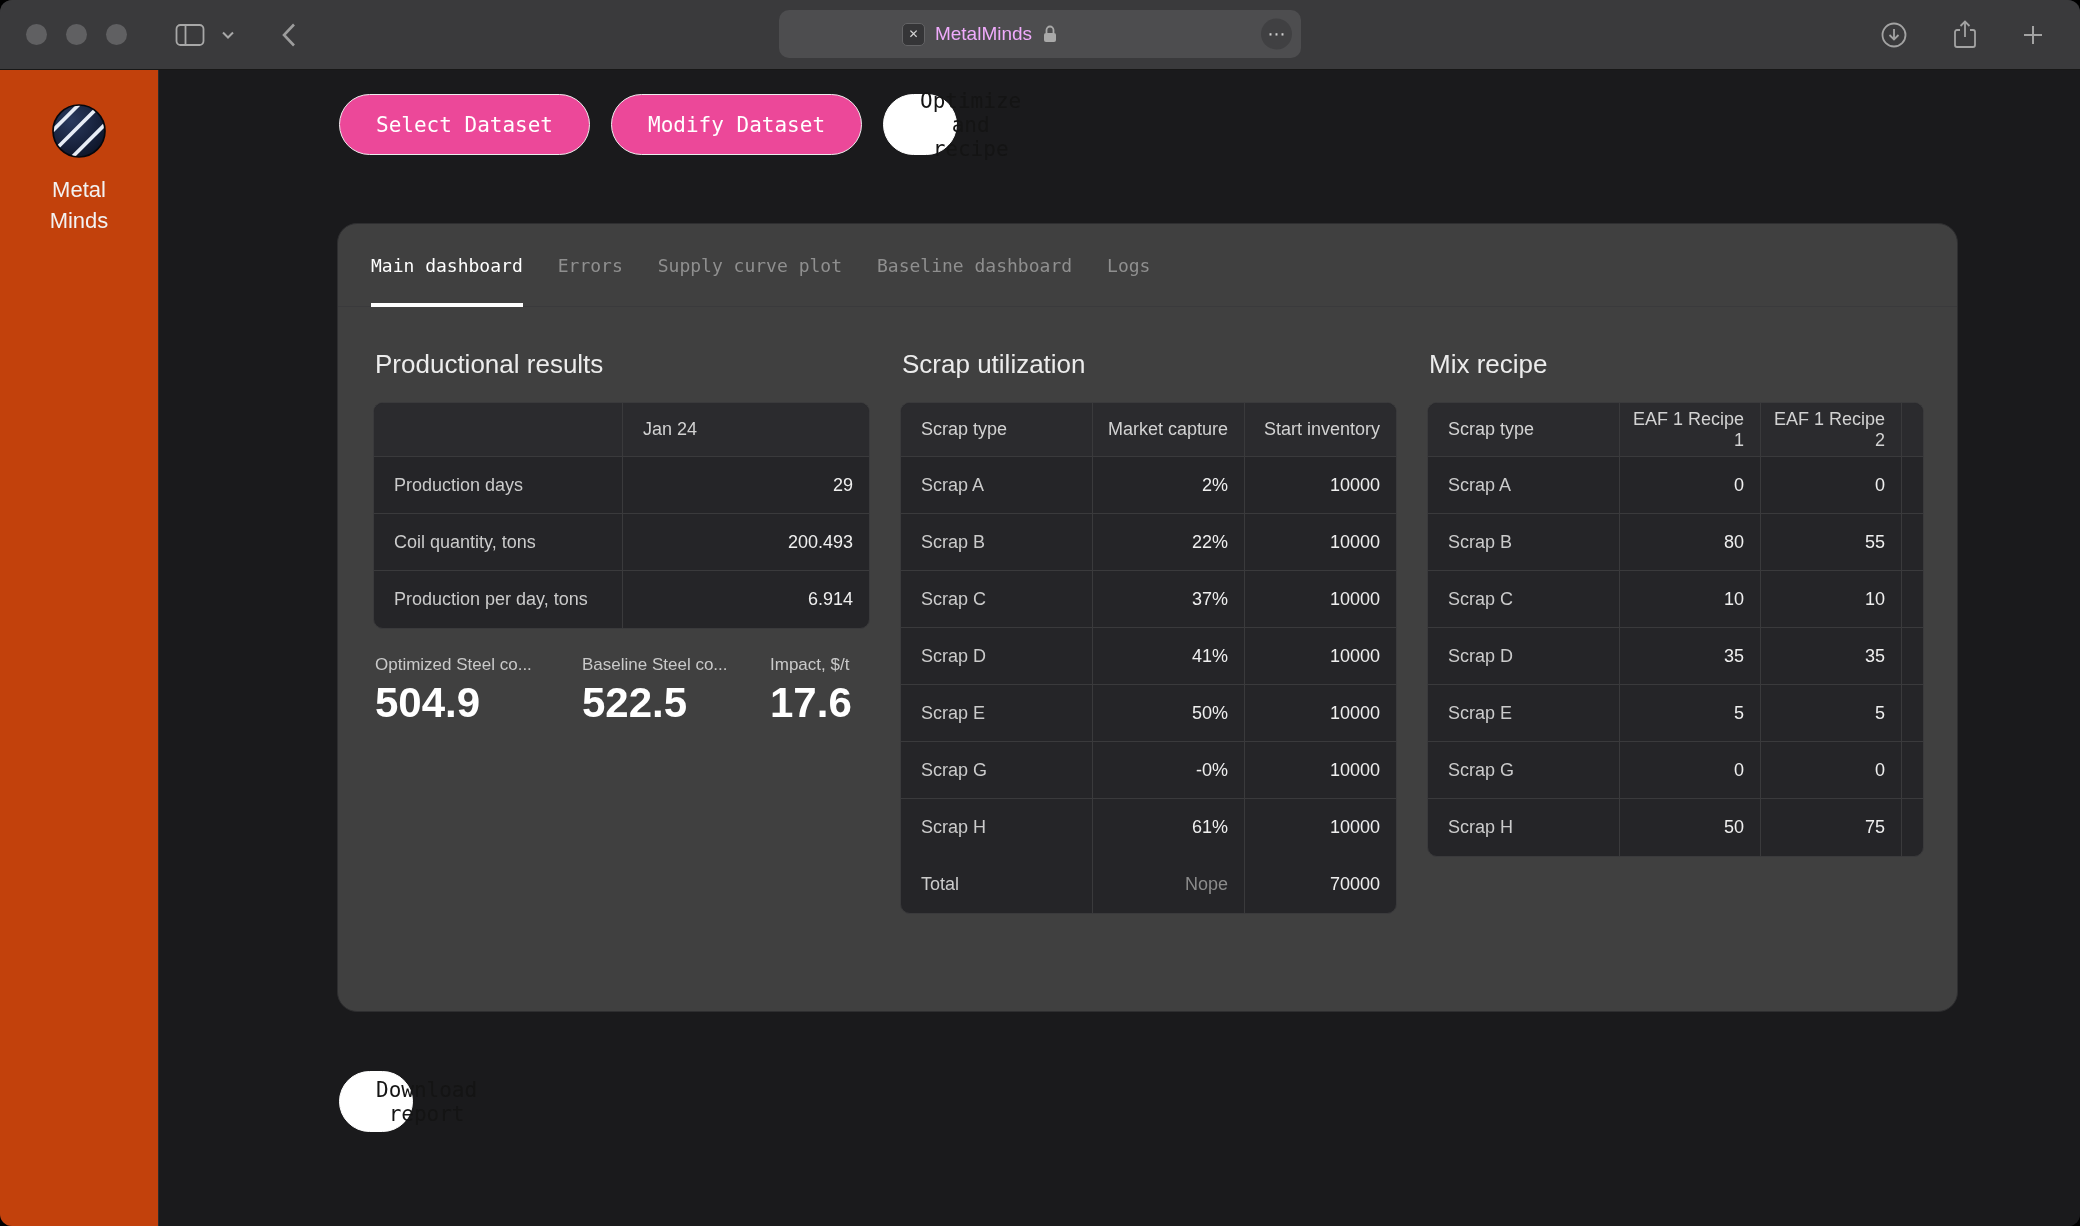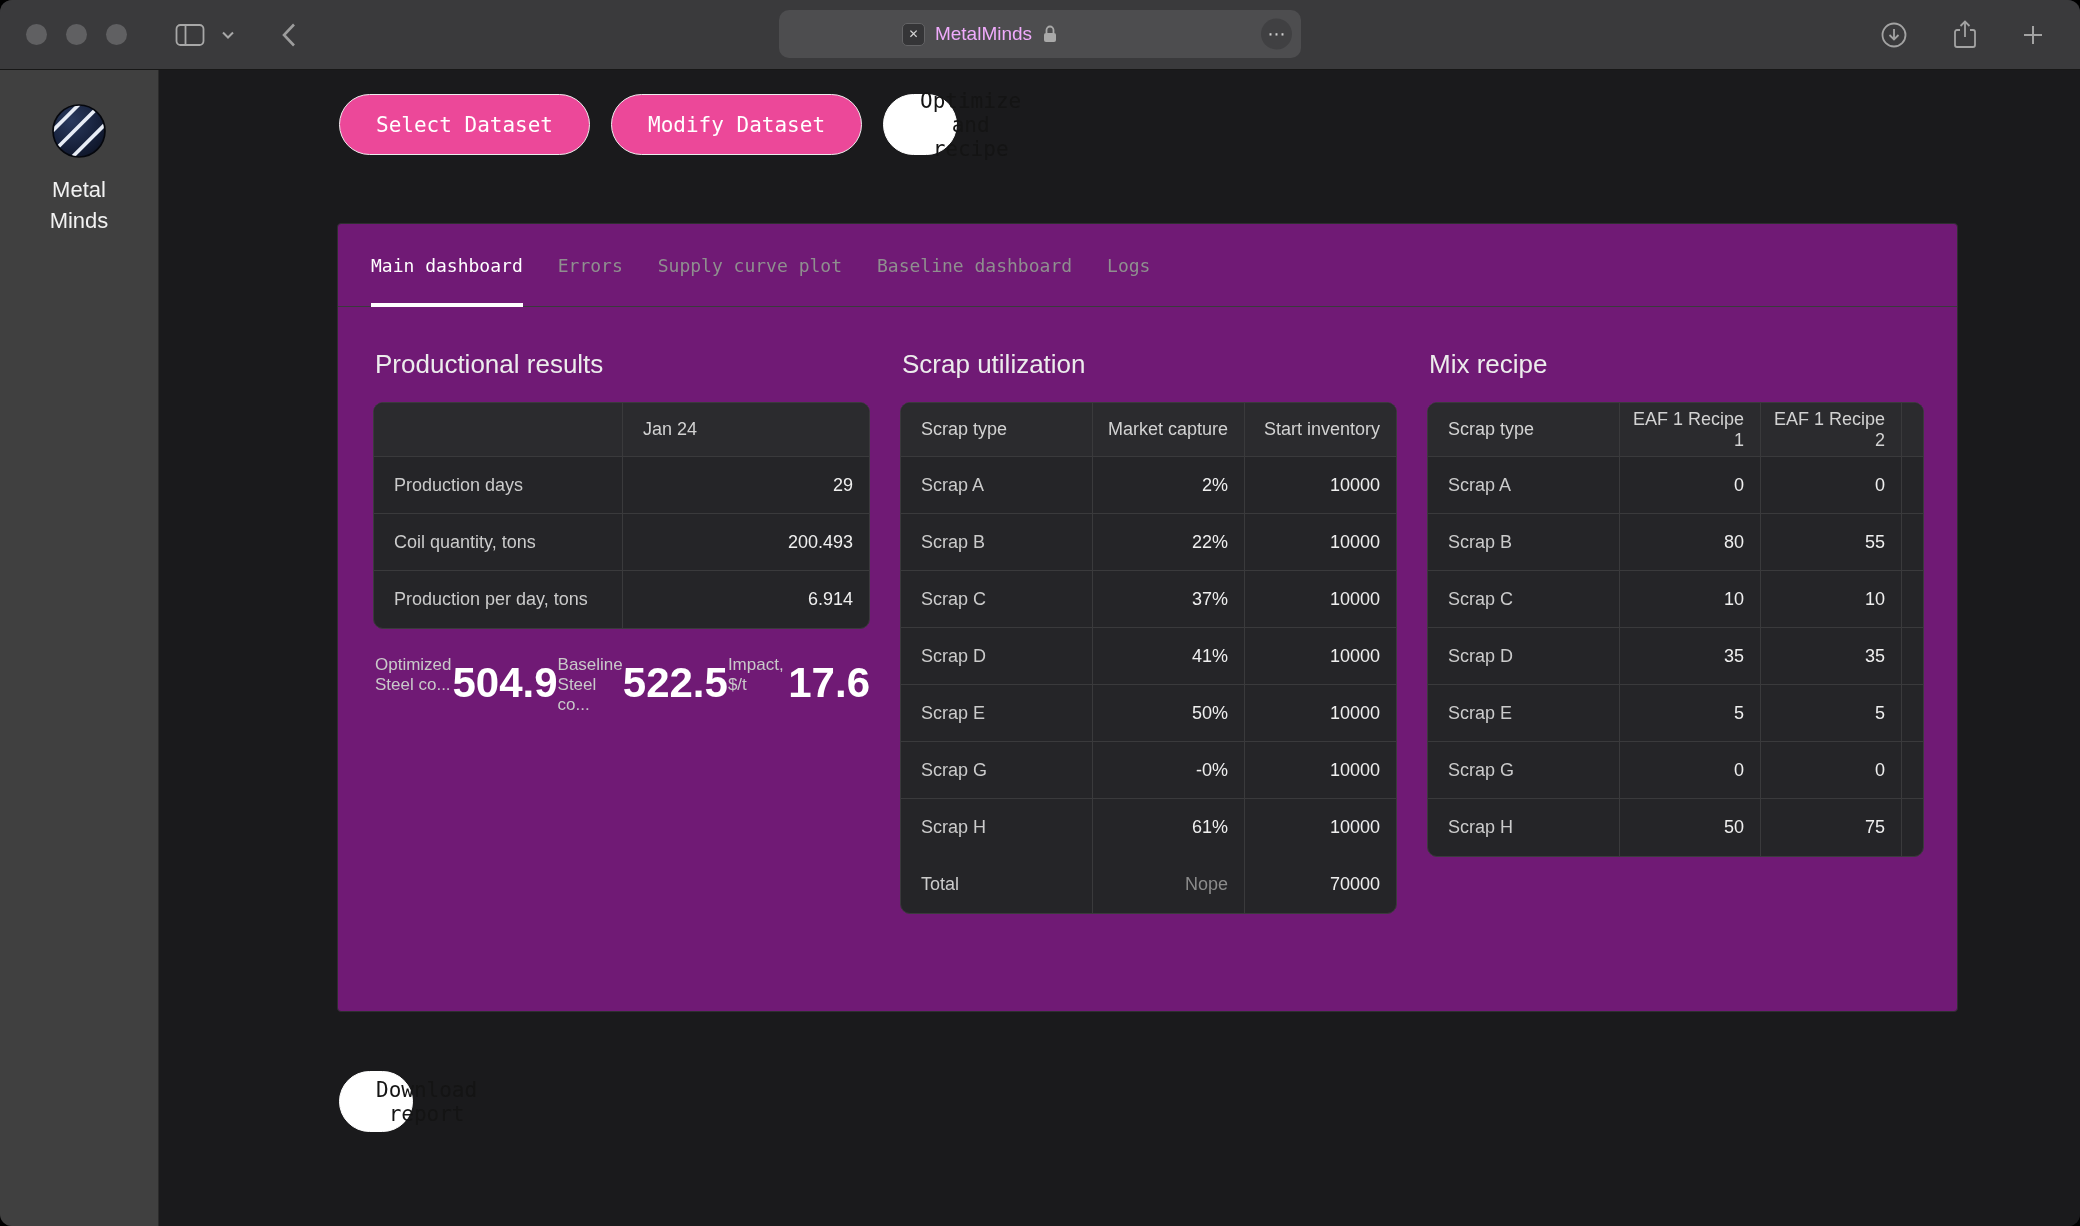--- a/index.html
+++ b/index.html
@@ -26,37 +26,37 @@
   .favicon{width:21px;height:21px;border-radius:5px;background:#353537;border:1px solid #636365;
            color:#d6d6d6;font-size:12px;line-height:21px;text-align:center;}
   .url-title{color:#f0abfc;font-size:19px;}
   .more-circle{position:absolute;right:9px;top:50%;transform:translateY(-50%);
                width:31px;height:31px;border-radius:50%;background:#404042;border:none;
                color:#cfcfcf;font-size:18px;line-height:31px;text-align:center;padding:0;}
   .right-icons{margin-left:auto;display:flex;align-items:center;gap:44px;padding-right:36px;}
 
   
   .window-body{position:absolute;top:70px;bottom:0;left:0;right:0;display:flex;}
-  .app-sidebar{width:159px;background:#404040;border-right:1px solid #2b2b2b;
+  .app-sidebar{width:159px;background:#c2410c;border-right:1px solid #2b2b2b;
                display:flex;flex-direction:column;align-items:center;padding-top:32px;box-sizing:border-box;}
   .brand-logo{width:58px;height:58px;}
   .brand-name{margin-top:14px;color:#f2f2f2;font-size:22px;line-height:31px;text-align:center;}
 
   .main{flex:1;background:#1a1a1c;overflow:hidden;}
 
   
   .pill-row{display:flex;gap:21px;margin:24px 0 0 180px;}
   .pill{height:61px;border-radius:31px;font-size:21px;display:inline-flex;align-items:center;
         padding:0 36px;cursor:default;}
   .pill.dark{background:#ec4899;border:1px solid #ededed;color:#fff;}
   .pill.light{background:#ffffff;border:1px solid #ffffff;color:#141414;}
 
   
-  .panel{margin:68px 0 0 178px;width:1621px;height:789px;background:#701a75;
-         border:1px solid #2e2e30;border-radius:4px;box-sizing:border-box;}
+  .panel{margin:68px 0 0 178px;width:1621px;height:789px;background:#404040;
+         border:1px solid #2e2e30;border-radius:20px;box-sizing:border-box;}
   .tabs{display:flex;gap:35px;align-items:stretch;height:82px;padding:0 33px;
         border-bottom:1px solid #3a3a3c;}
   .tab{position:relative;display:flex;align-items:center;font-size:18px;color:#8f8f8f;cursor:default;}
   .tab.active{color:#ffffff;}
   .tab.active::after{content:"";position:absolute;left:0;right:0;bottom:-1px;height:4px;background:#fff;}
 
   .sections{display:flex;gap:30px;padding:0 35px;margin-top:42px;}
   .section{width:497px;}
   .section-title{font-size:26px;color:#ececec;font-weight:400;margin:0 0 22px 2px;}
 
@@ -73,21 +73,21 @@
   .cell-label{text-align:left;padding-left:20px !important;color:#cbcbcb;}
   th.cell-label{color:#d2d2d2;}
   .cell-num{text-align:right;padding-right:16px !important;color:#efefef;}
   th.cell-num{color:#d2d2d2;}
   .cell-period{text-align:left;padding-left:20px !important;}
   .cell-cut{background:transparent;}
   .muted{color:#8b8b8b !important;}
 
   
   .metrics{display:flex;margin-top:26px;margin-left:2px;}
-  .metric{display:flex;}
+  .metric{display:flex;flex-direction:column;}
   .metric:nth-child(1){width:207px;}
   .metric:nth-child(2){width:188px;}
   .metric-label{font-size:17px;color:#c9c9c9;}
   .metric-value{font-size:42px;font-weight:600;color:#ffffff;line-height:1.15;margin-top:4px;}
 
   .download-row{margin:59px 0 0 180px;}
 
   svg.ic{display:block;}
 </style>
 </head>

